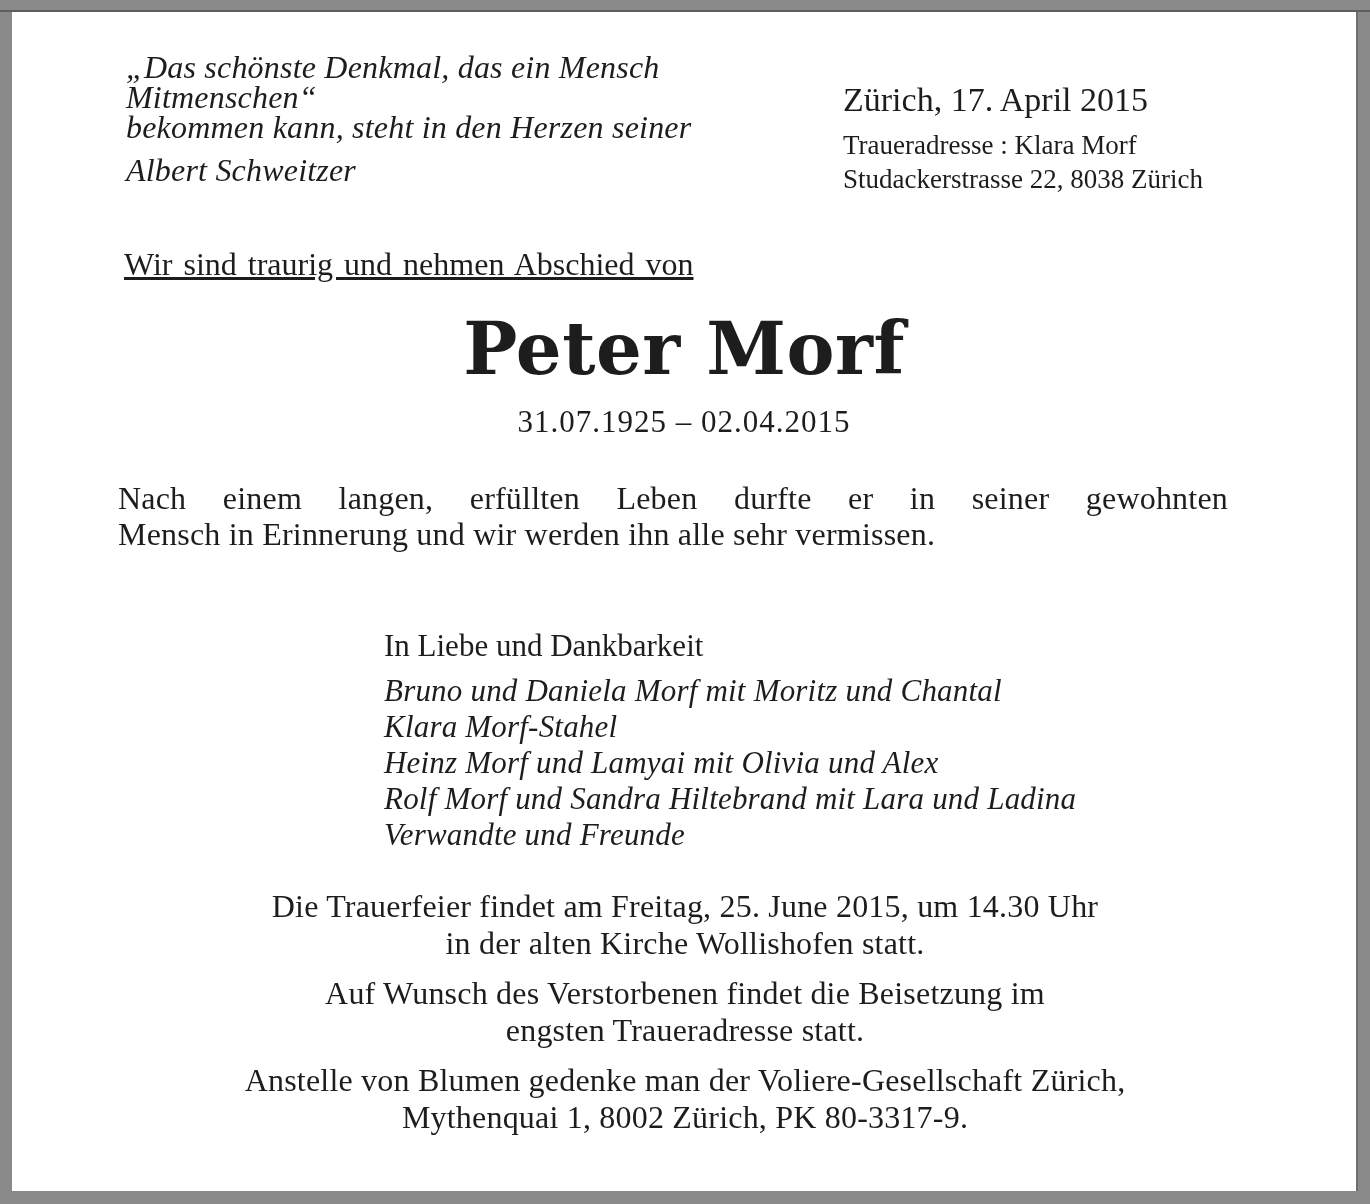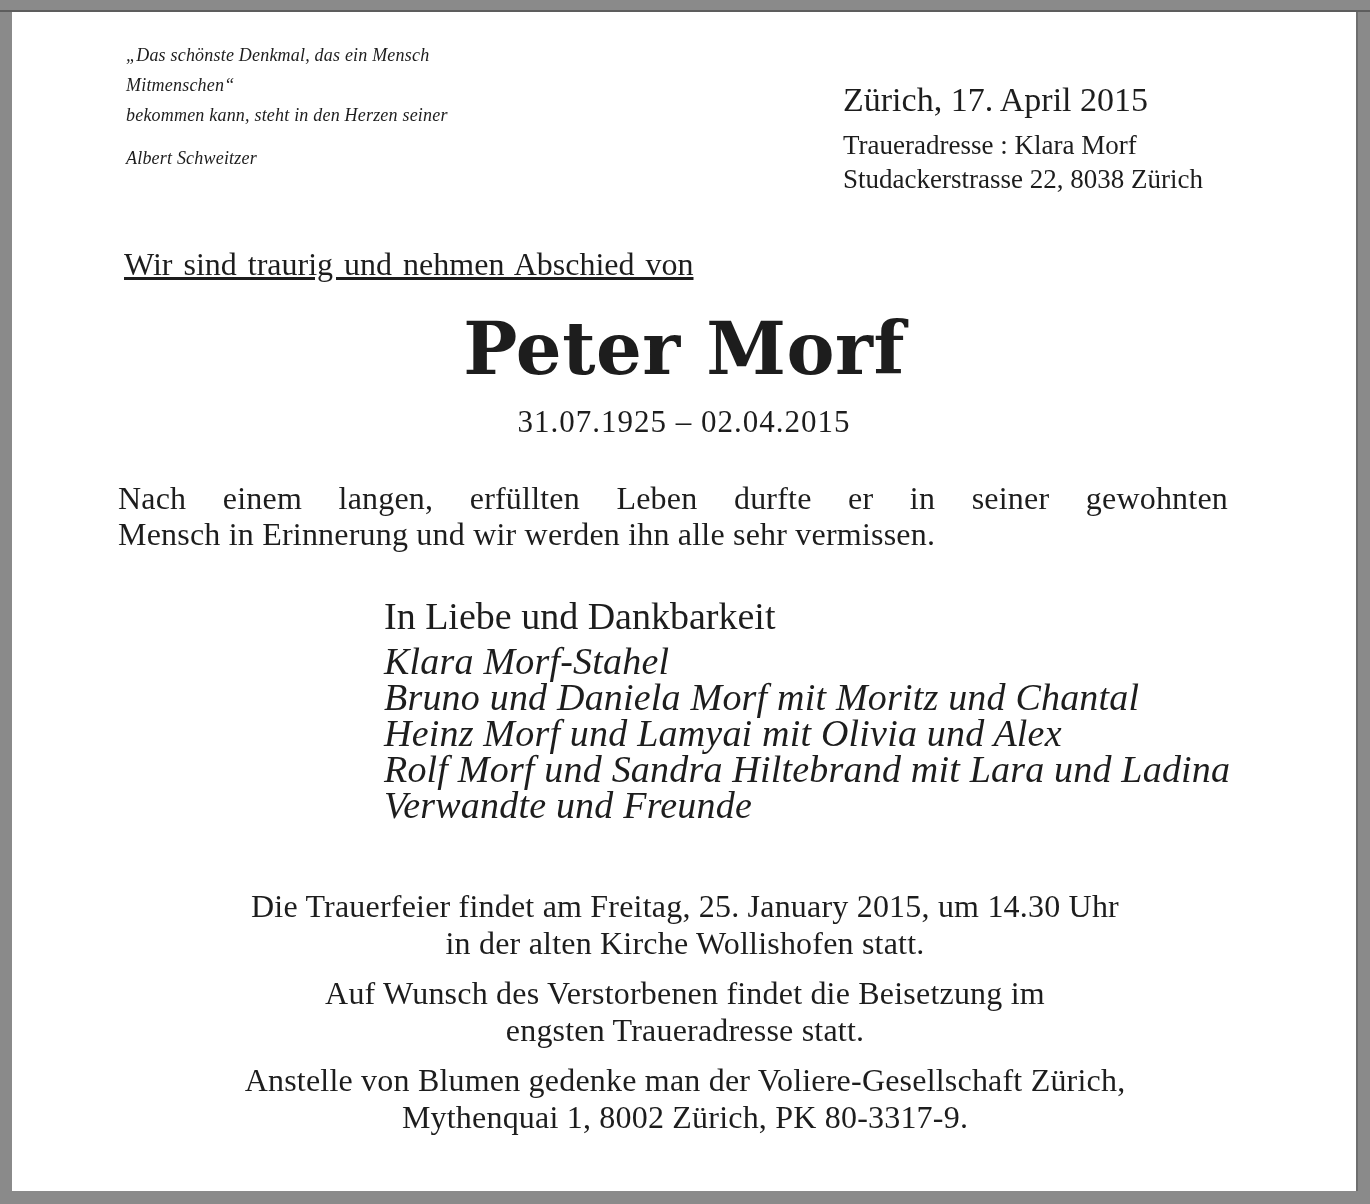--- a/index.html
+++ b/index.html
@@ -30,23 +30,23 @@
     top: 12px;
     width: 1346px;
     height: 1179px;
     background: #ffffff;
     border-right: 2px solid #6e6e6e;
     box-sizing: border-box;
   }
   .quote-block {
     position: absolute;
     left: 114px;
-    top: 28px;
+    top: 40px;
     font-style: italic;
-    font-size: 18px;
+    font-size: 32px;
     line-height: 30px;
     letter-spacing: 0.2px;
   }
   .quote-attribution {
     margin-top: 13px;
   }
   .dateline-block {
     position: absolute;
     left: 831px;
     top: 36px;
@@ -105,22 +105,22 @@
     white-space: nowrap;
   }
   .par-line.justified {
     white-space: normal;
     text-align: justify;
     text-align-last: justify;
   }
   .family-block {
     position: absolute;
     left: 372px;
-    top: 586px;
-    font-size: 38px;
+    top: 616px;
+    font-size: 31px;
     line-height: 36px;
   }
   .family-members {
     margin-top: 9px;
     font-style: italic;
     letter-spacing: 0.2px;
   }
   .service-block {
     position: absolute;
     left: 118px;
@@ -165,31 +165,31 @@
     <div class="life-dates">31.07.1925 – 02.04.2015</div>
 
     <div class="main-paragraph">
       <div class="par-line justified">Nach einem langen, erfüllten Leben durfte er in seiner gewohnten</div>
       <div class="par-line">Mensch in Erinnerung und wir werden ihn alle sehr vermissen.</div>
     </div>
 
     <div class="family-block">
       <div class="family-heading">In Liebe und Dankbarkeit</div>
       <div class="family-members">
+        <div>Bruno und Daniela Morf mit Moritz und Chantal</div>
         <div>Klara Morf-Stahel</div>
-        <div>Bruno und Daniela Morf mit Moritz und Chantal</div>
         <div>Heinz Morf und Lamyai mit Olivia und Alex</div>
         <div>Rolf Morf und Sandra Hiltebrand mit Lara und Ladina</div>
         <div>Verwandte und Freunde</div>
       </div>
     </div>
 
     <div class="service-block">
       <div class="service-item">
-        <div>Die Trauerfeier findet am Freitag, 25. January 2015, um 14.30 Uhr</div>
+        <div>Die Trauerfeier findet am Freitag, 25. June 2015, um 14.30 Uhr</div>
         <div>in der alten Kirche Wollishofen statt.</div>
       </div>
       <div class="service-item">
         <div>Auf Wunsch des Verstorbenen findet die Beisetzung im</div>
         <div>engsten Traueradresse statt.</div>
       </div>
       <div class="service-item">
         <div>Anstelle von Blumen gedenke man der Voliere-Gesellschaft Zürich,</div>
         <div>Mythenquai 1, 8002 Zürich, PK 80-3317-9.</div>
       </div>

